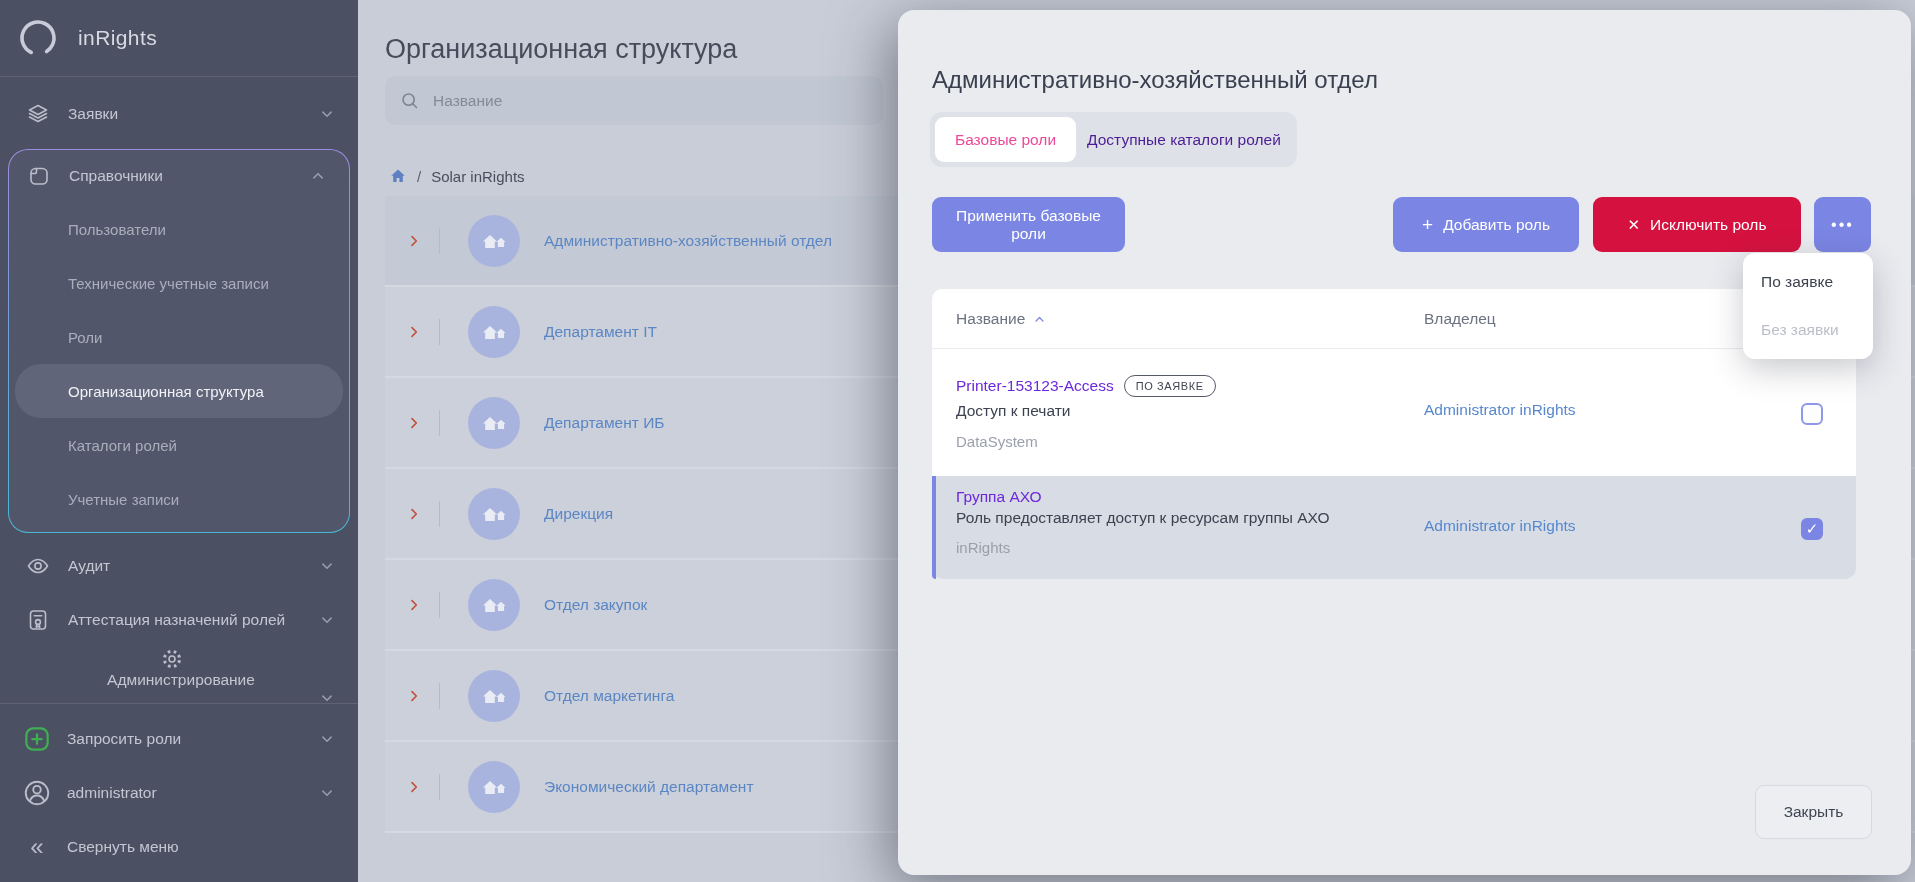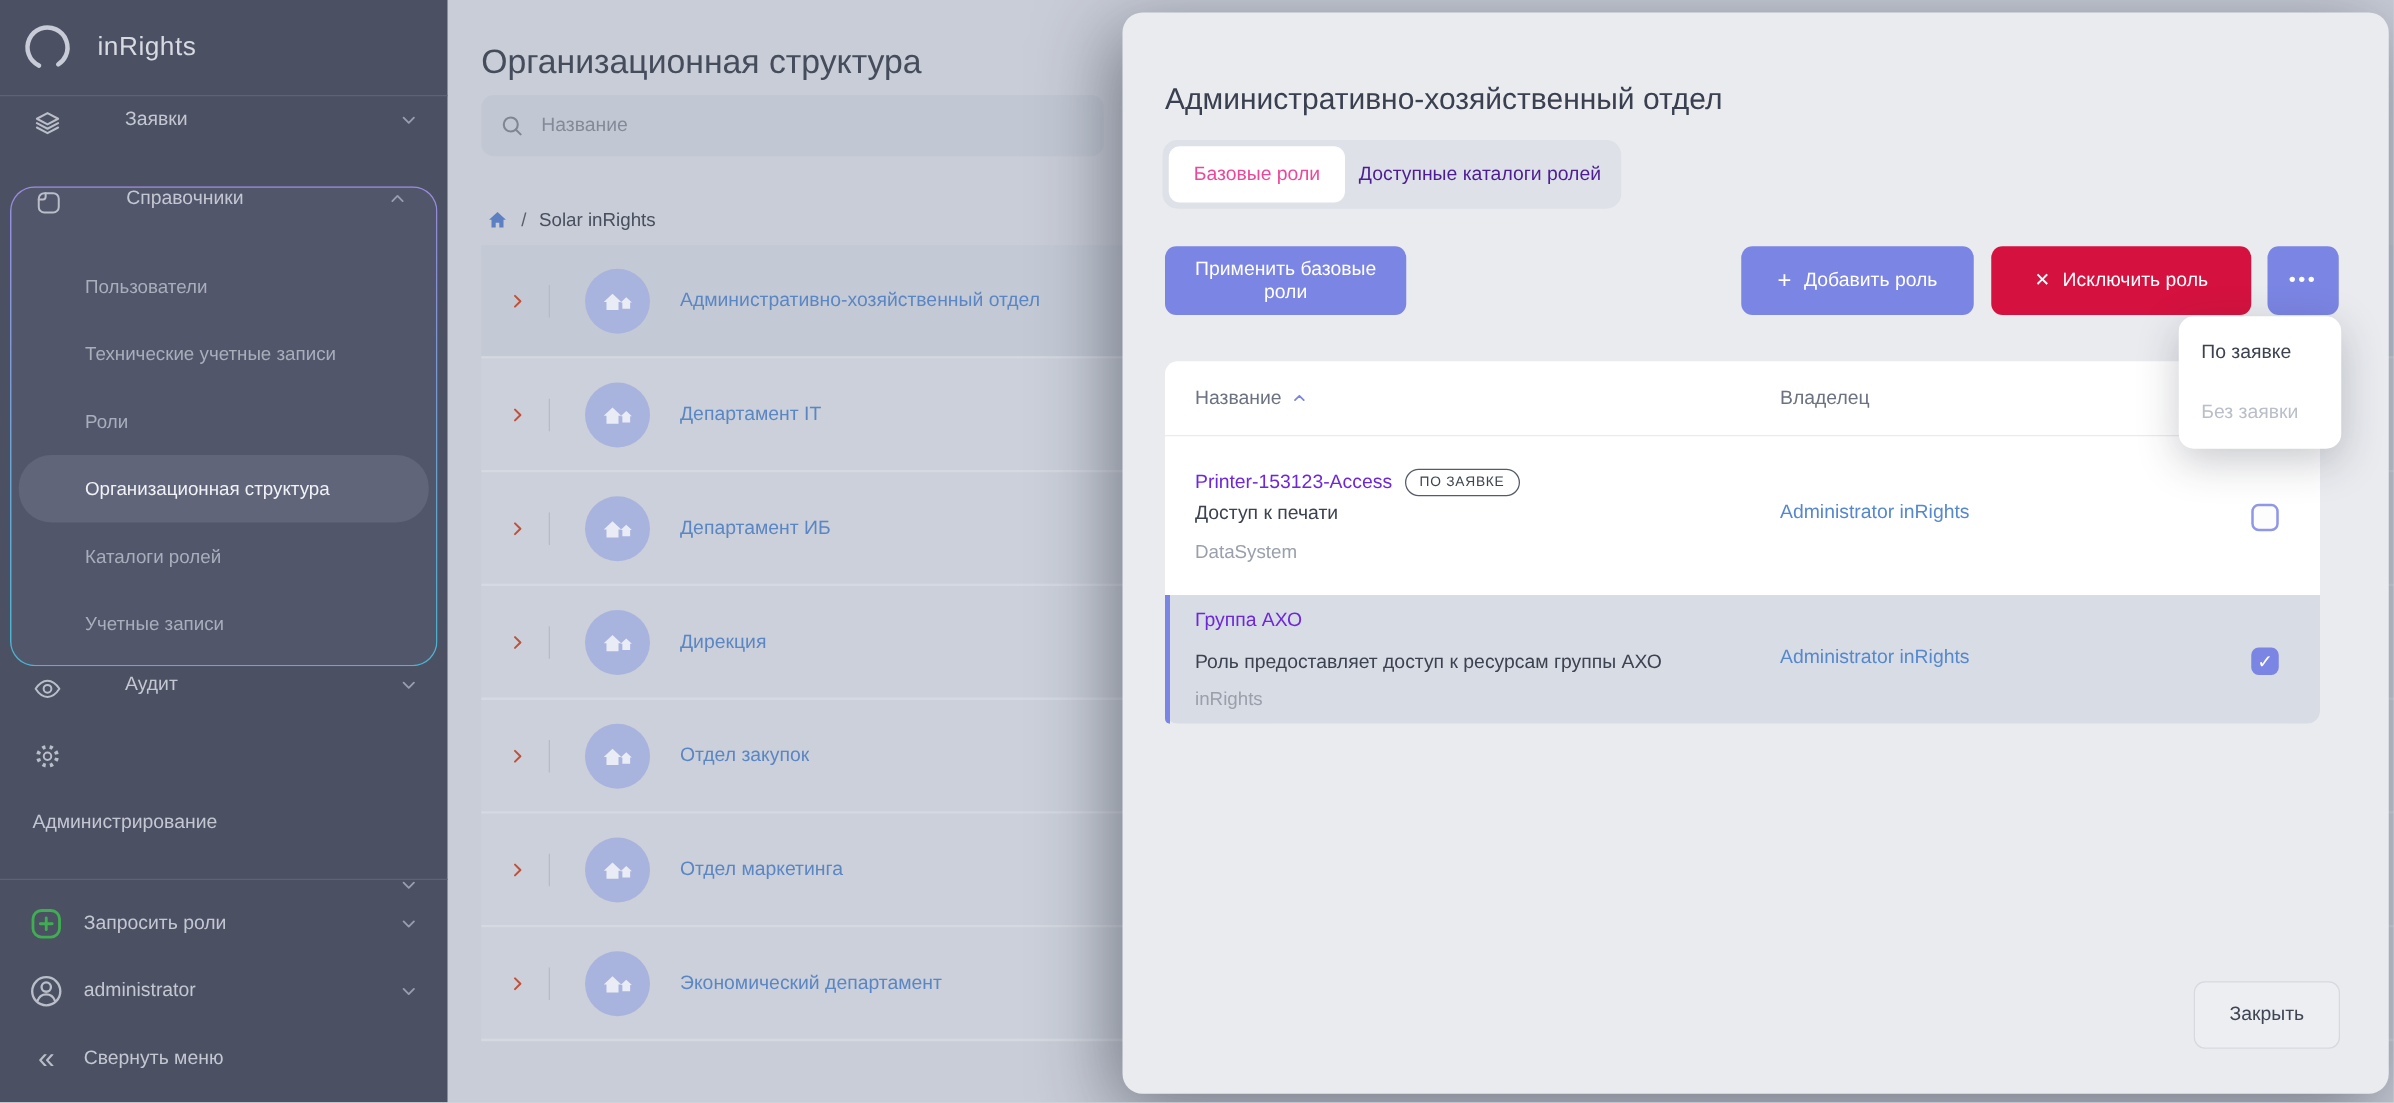--- a/index.html
+++ b/index.html
@@ -5,22 +5,22 @@
   html,body{margin:0;padding:0;background:#c9cdd7;}
   *{box-sizing:border-box;}
   .stage{position:relative;width:1915px;height:882px;overflow:hidden;
          font-family:"Liberation Sans",sans-serif;background:#c9cdd7;}
 
   
   .sidebar{position:absolute;left:0;top:0;width:358px;height:882px;background:#4c5063;z-index:1;}
   .logo-row{display:flex;align-items:center;gap:20px;height:76px;padding:0 20px 0 18px;}
   .logo-text{font-size:21px;color:#d7dae2;letter-spacing:.4px;}
   .side-divider{height:1px;background:#5e6274;margin:0;}
-  .nav-item{display:flex;align-items:flex-start;height:50px;padding:0 22px 0 26px;
-            font-size:15.5px;color:#c3c7d2;cursor:pointer;gap:32px;}
+  .nav-item{display:flex;align-items:center;height:50px;padding:0 22px 0 26px;
+            font-size:15.5px;color:#c3c7d2;cursor:pointer;}
   .nav-item .ico{width:24px;height:24px;margin-right:18px;flex:0 0 auto;color:#b9bec9;}
   .nav-item .chev{margin-left:auto;color:#989db0;width:18px;height:18px;}
   .nav-item.small-gap{height:54px;}
   .group{margin:8px 8px 0 8px;border-radius:20px;border:1px solid transparent;
          background:linear-gradient(#52566b,#52566b) padding-box,
                     linear-gradient(180deg,#9b8ce0 0%,#49b7d2 100%) border-box;
          padding-bottom:6px;}
   .group .nav-item{padding-left:18px;height:52px;}
   .sub-item{display:flex;align-items:center;height:54px;margin:0 6px;
             padding-left:53px;font-size:15px;color:#a9aebb;cursor:pointer;border-radius:26px;}
@@ -84,21 +84,21 @@
          letter-spacing:.6px;color:#3f4450;white-space:nowrap;}
   .trow .rdesc{margin-top:5px;font-size:15.5px;color:#3d4250;}
   .trow .rsys{margin-top:13px;font-size:15px;color:#9aa0ab;}
   .trow .rowner{position:absolute;left:492px;top:52px;font-size:15.5px;color:#5688ce;cursor:pointer;}
   .trow .cb{position:absolute;left:869px;top:54px;width:22px;height:22px;border:2px solid #8f97e8;
             border-radius:6px;background:#fdfdfe;cursor:pointer;display:flex;align-items:center;
             justify-content:center;color:#fff;font-size:15px;}
   .trow.selected{background:#d8dce5;height:103px;padding-top:12px;border-radius:0 0 10px 10px;}
   .trow.selected::before{content:"";position:absolute;left:0;top:0;bottom:0;width:4px;
                          background:#7b85e3;border-radius:0 0 0 10px;}
-  .trow.selected .rdesc{margin-top:15px;}
+  .trow.selected .rdesc{margin-top:3px;}
   .trow.selected .rsys{margin-top:12px;}
   .trow.selected .rowner{top:41px;}
   .trow.selected .cb{top:42px;}
   .cb.checked{background:#7b85e3;border-color:#7b85e3;}
   .dropdown{position:absolute;left:845px;top:243px;width:130px;background:#fff;border-radius:12px;
             box-shadow:0 10px 32px rgba(40,45,60,.25);z-index:6;padding:5px 0;}
   .dd-item{padding:15px 18px;font-size:15.5px;color:#3d4250;cursor:pointer;white-space:nowrap;}
   .dd-item.disabled{color:#b9bec8;cursor:default;}
   .btn-close{position:absolute;left:857px;top:775px;width:117px;height:54px;background:#eceef2;
              border:1px solid #d6d9df;border-radius:9px;color:#3f4553;font-size:15.5px;
@@ -167,20 +167,36 @@
         </svg>
       </span>
       <span>Аудит</span>
       <span class="chev">
         <svg viewBox="0 0 24 24" fill="none" stroke="currentColor" stroke-width="2" stroke-linecap="round" stroke-linejoin="round">
             <path d="M6.5 9.5 12 15l5.5-5.5"></path>
           </svg>
       </span>
     </div>
 
+    <div class="nav-item" style="height:54px;">
+      <span class="ico">
+        <svg viewBox="0 0 24 24" fill="none" stroke="currentColor" stroke-width="1.6" stroke-linejoin="round" stroke-linecap="round">
+          <rect x="4.5" y="3" width="15" height="18" rx="3"></rect>
+            <path d="M8.3 7.7h7.4"></path>
+          <circle cx="12" cy="14" r="2.4"></circle>
+            <path d="M10.7 16 10.3 19.3l1.7-1 1.7 1-.4-3.3"></path>
+        </svg>
+      </span>
+      <span>Аттестация назначений ролей</span>
+      <span class="chev">
+        <svg viewBox="0 0 24 24" fill="none" stroke="currentColor" stroke-width="2" stroke-linecap="round" stroke-linejoin="round">
+            <path d="M6.5 9.5 12 15l5.5-5.5"></path>
+          </svg>
+      </span>
+    </div>
 
     <div class="nav-item" style="height:54px;flex-direction:column;">
       <span class="ico">
         <svg viewBox="0 0 24 24" fill="none" stroke="currentColor">
           <circle cx="12" cy="12" r="7.6" stroke-width="3" stroke-dasharray="2.6 3.4" transform="rotate(10 12 12)"></circle>
           <circle cx="12" cy="12" r="3" stroke-width="1.6"></circle>
         </svg>
       </span>
       <span>Администрирование</span>
       <span class="chev">

